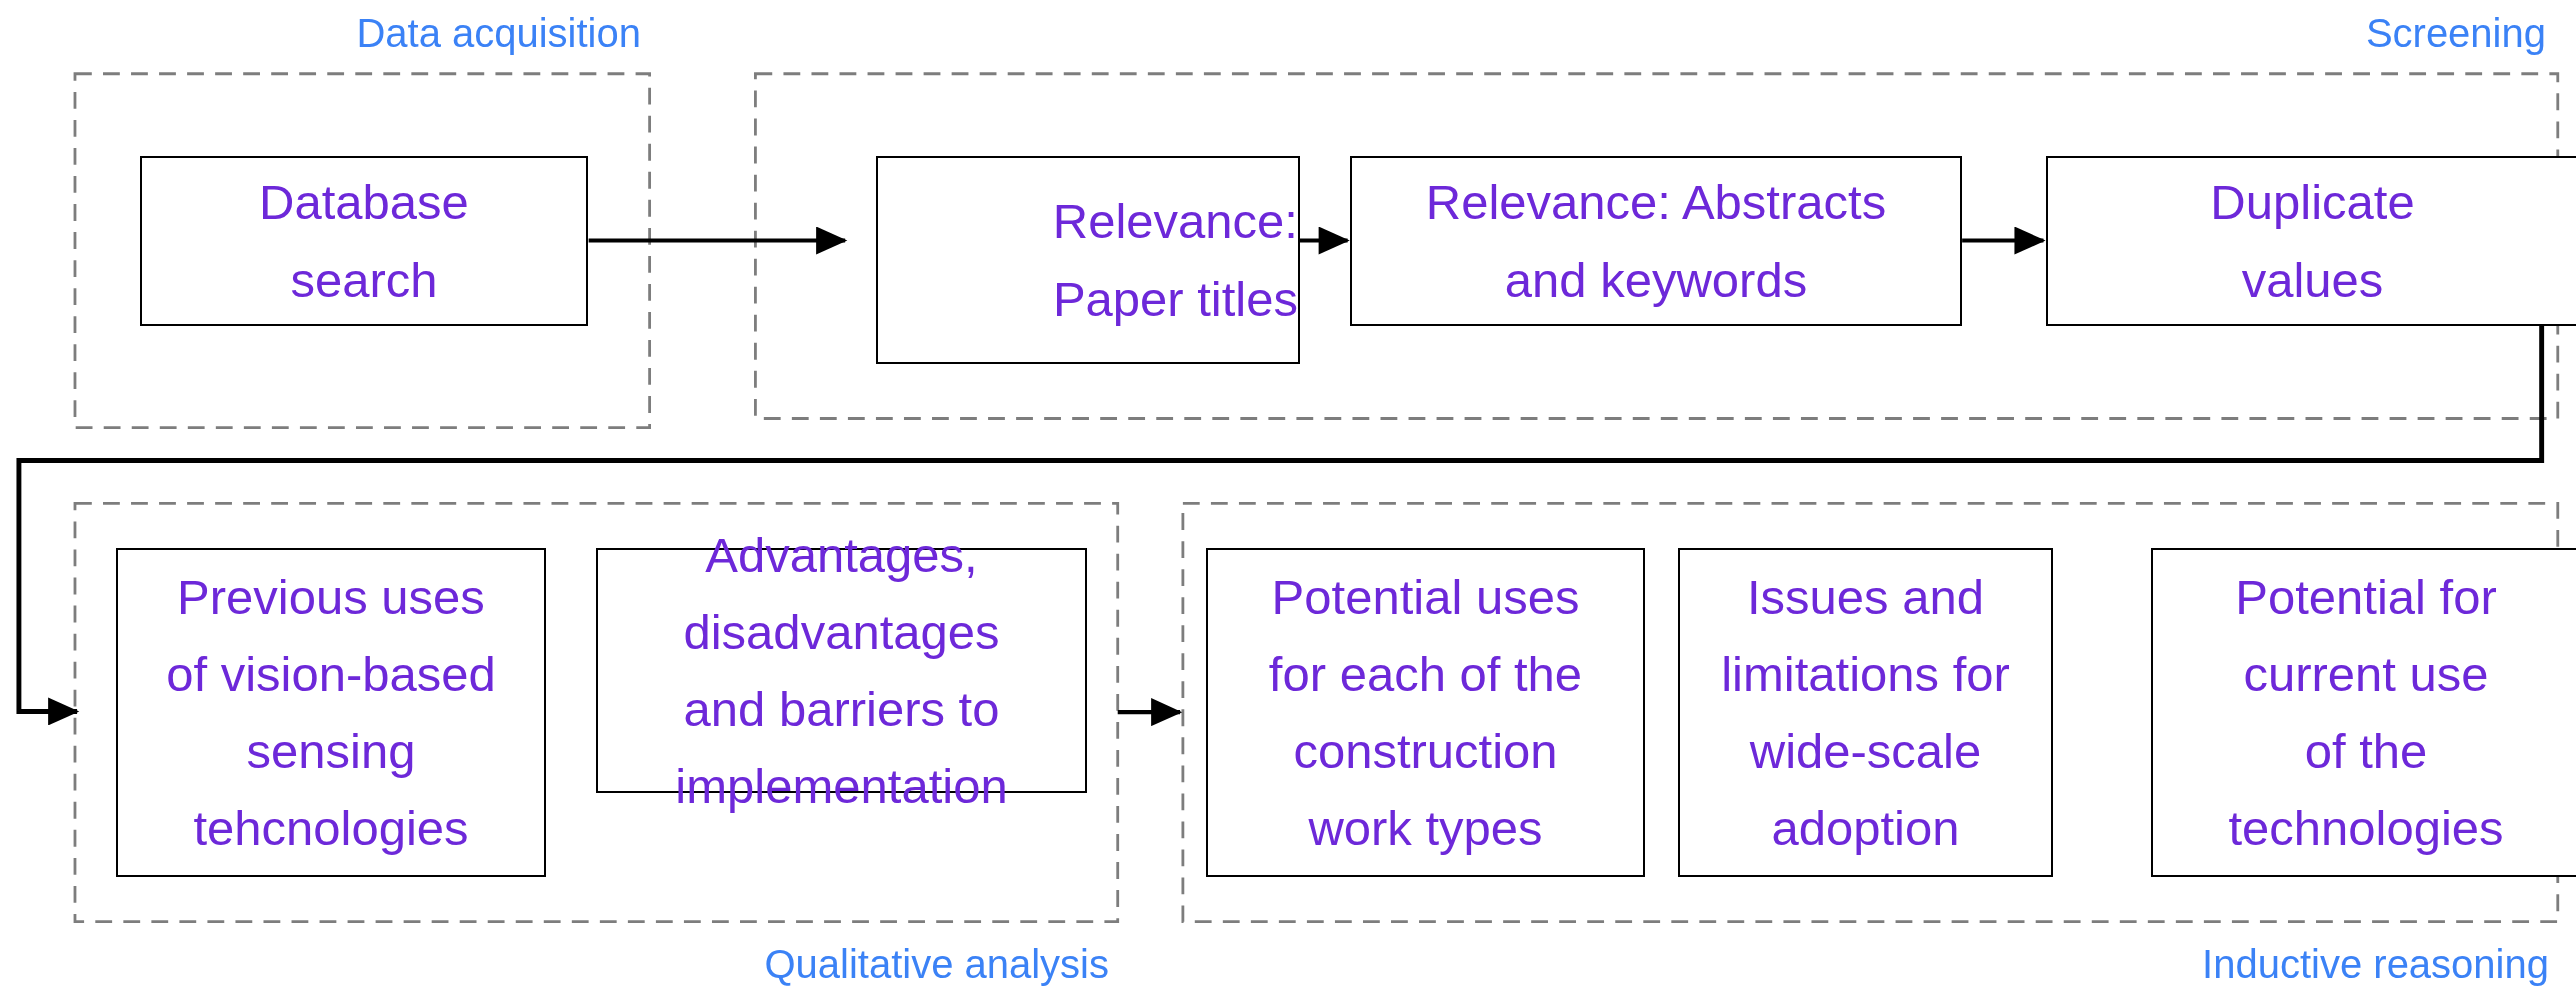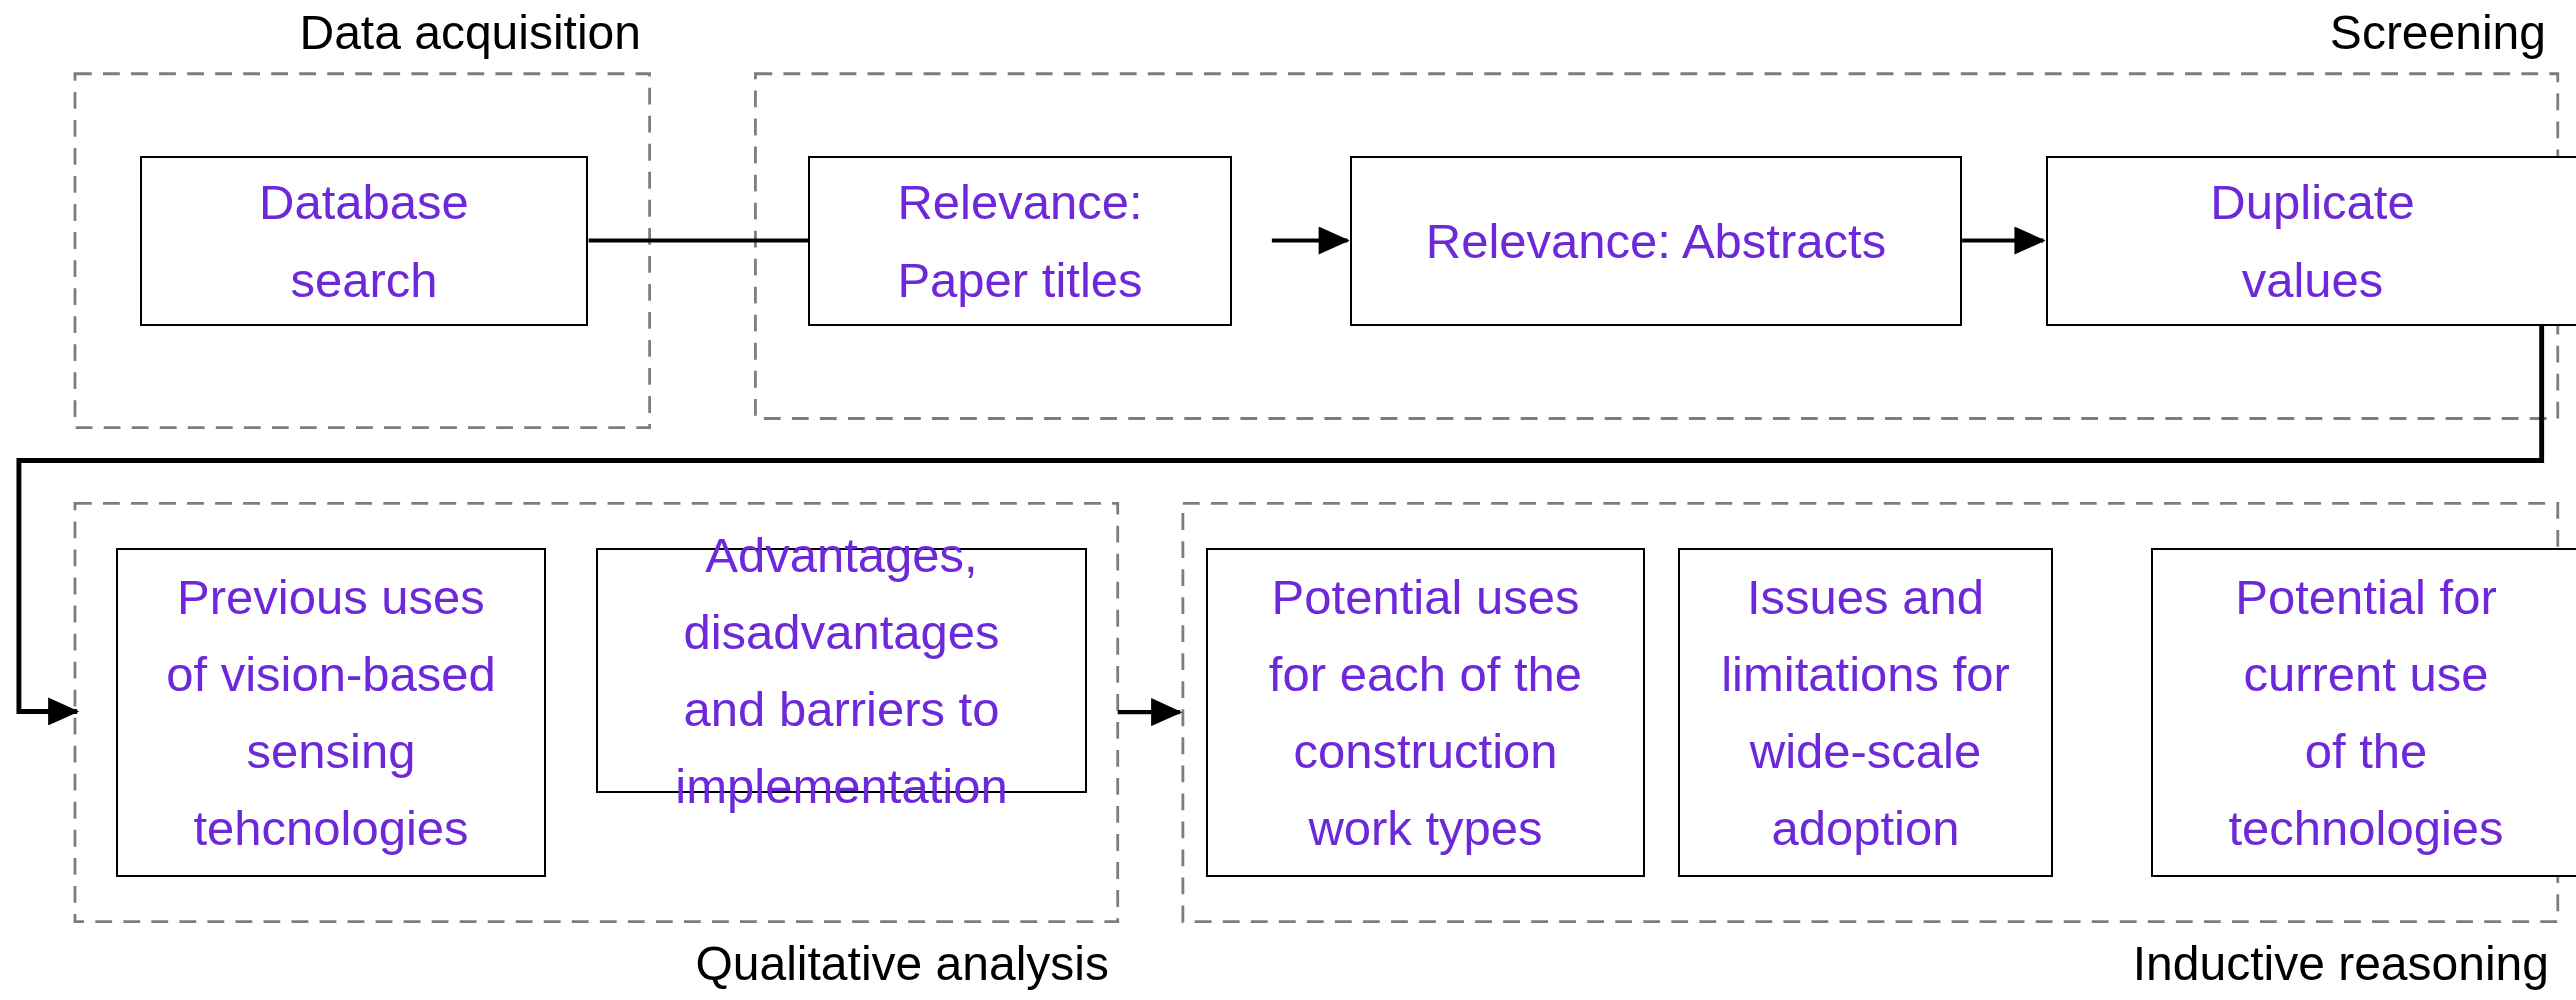--- a/index.html
+++ b/index.html
@@ -51,22 +51,22 @@
     font-size: 49px;
   }
   .node.two-line .node-line { line-height: 78px; }
   .node.four-line .node-line { line-height: 77px; }
   .node-line {
     display: block;
     white-space: nowrap;
   }
   .group-label {
     position: absolute;
-    color: #000000;
-    font-size: 48px;
+    color: #3b82f6;
+    font-size: 40px;
     line-height: 50px;
     text-align: right;
     white-space: nowrap;
   }
 </style>
 </head>
 <body>
 
 <div id="stage">
 
@@ -93,27 +93,28 @@
   <div class="group-label" style="left:75px;  top:8.4px;   width:566px;">Data acquisition</div>
   <div class="group-label" style="left:755px; top:8.4px;   width:1791px;">Screening</div>
   <div class="group-label" style="left:75px;  top:939px; width:1034px;">Qualitative analysis</div>
   <div class="group-label" style="left:1183px; top:939px; width:1366px;">Inductive reasoning</div>
 
   <div class="node two-line" style="left:140px; top:156px; width:448px; height:170px;">
     <span class="node-line">Database</span>
     <span class="node-line">search</span>
   </div>
 
-  <div class="node two-line" style="left:808px; top:156px; width:424px; height:170px;">
+  <div class="node two-line" style="left:876px; top:156px; width:424px; height:208px;align-items:flex-end;">
     <span class="node-line">Relevance:</span>
     <span class="node-line">Paper titles</span>
   </div>
 
   <div class="node two-line" style="left:1350px; top:156px; width:612px; height:170px;">
     <span class="node-line">Relevance: Abstracts</span>
+    <span class="node-line">and keywords</span>
   </div>
 
   <div class="node two-line" style="left:2046px; top:156px; width:533px; height:170px;">
     <span class="node-line">Duplicate</span>
     <span class="node-line">values</span>
   </div>
 
   <div class="node four-line" style="left:116px; top:548px; width:430px; height:329px;">
     <span class="node-line">Previous uses</span>
     <span class="node-line">of vision-based</span>

